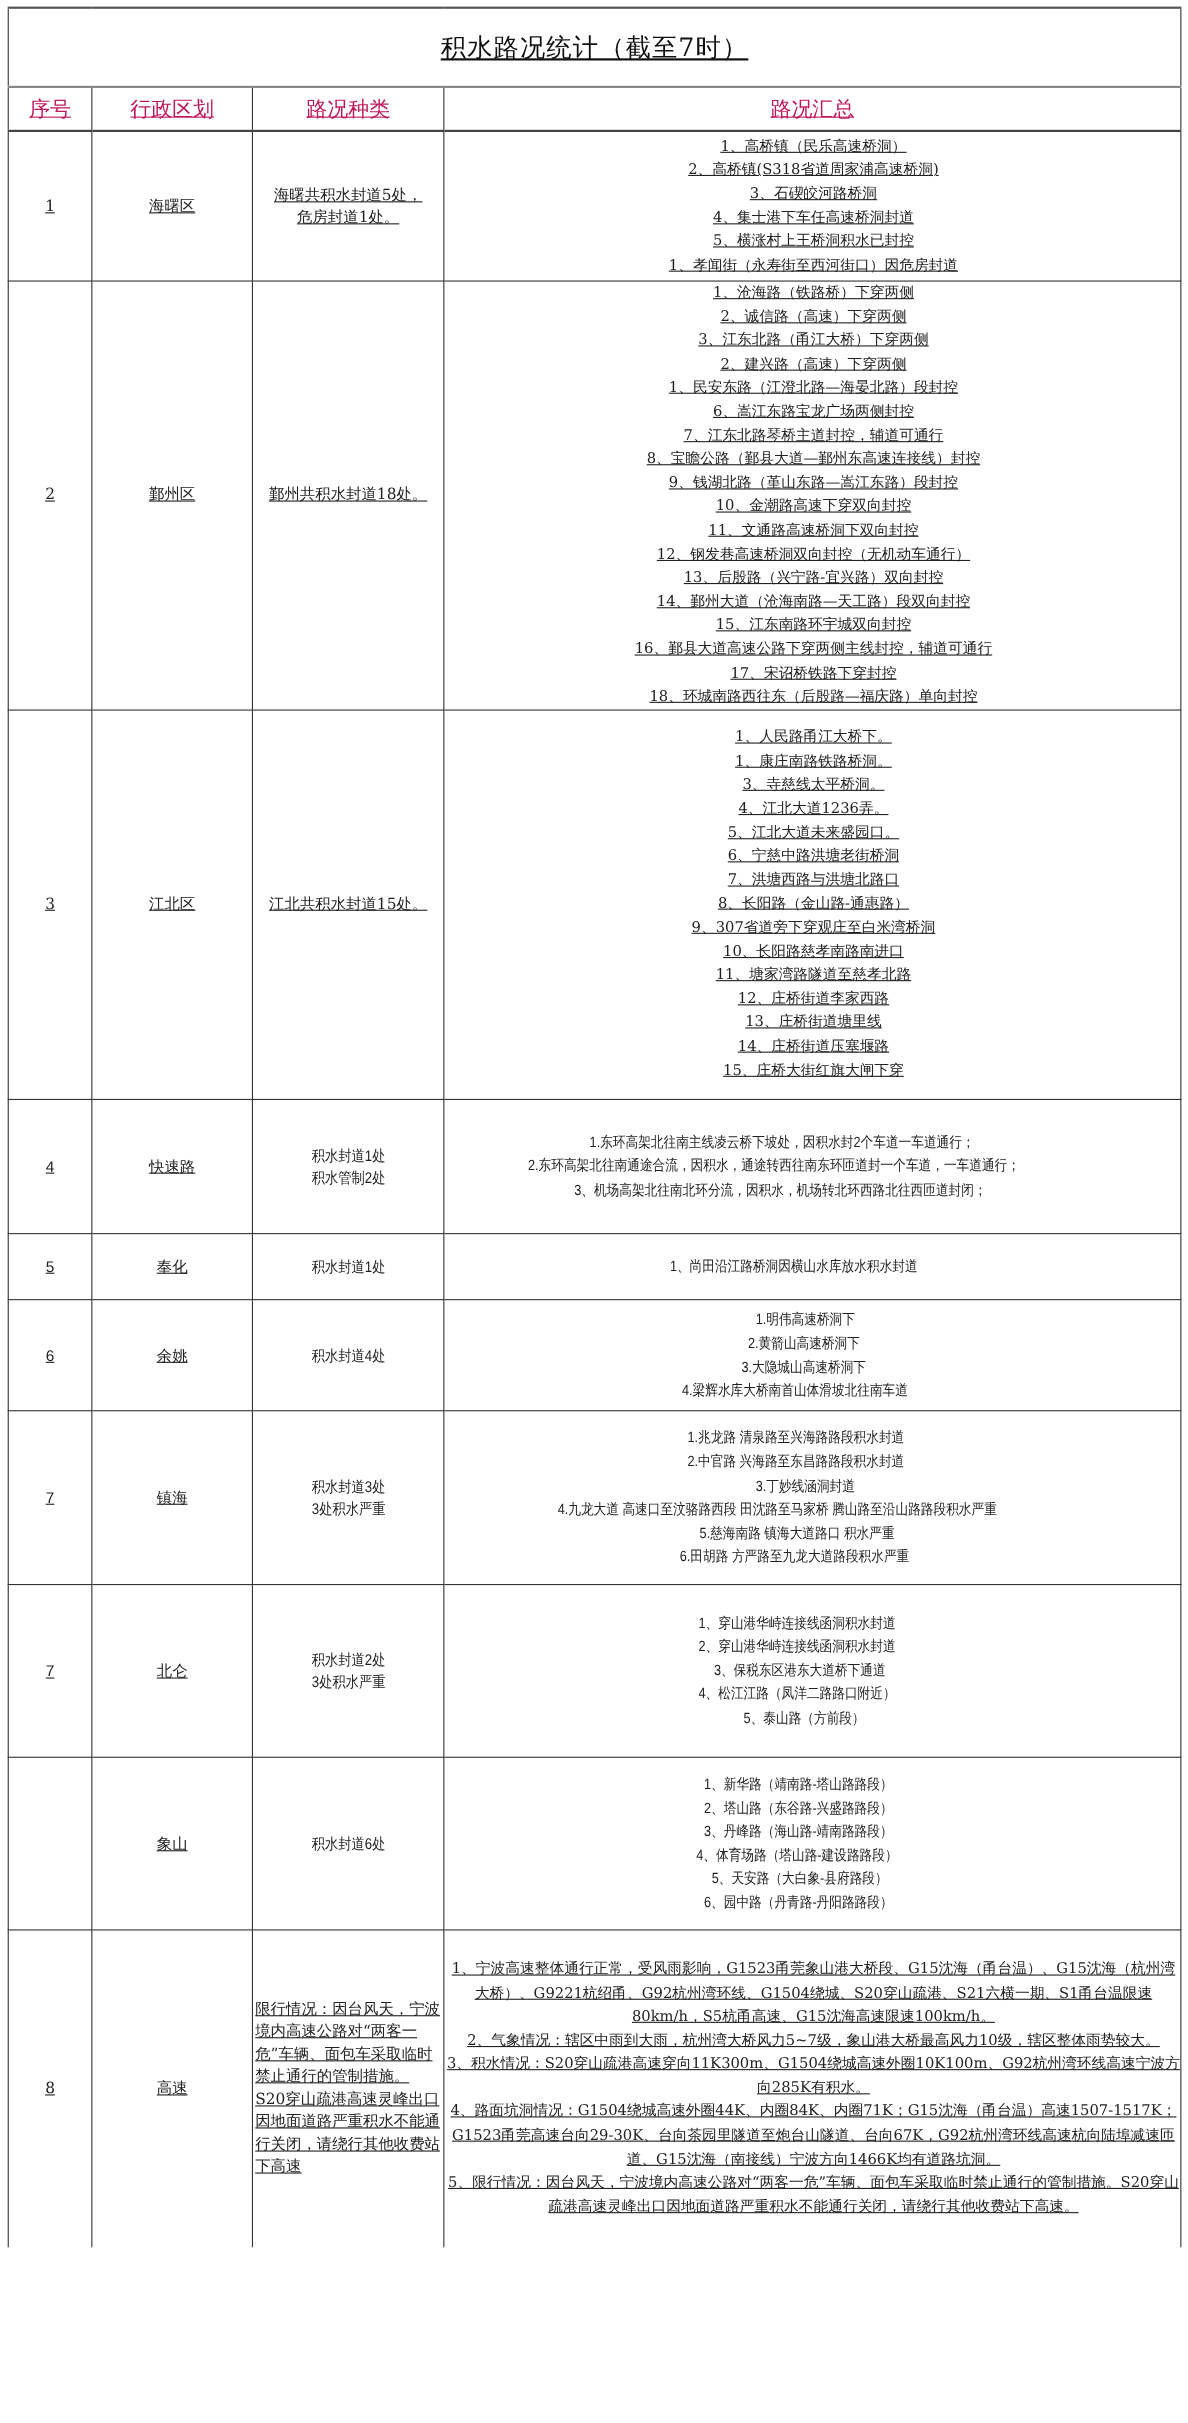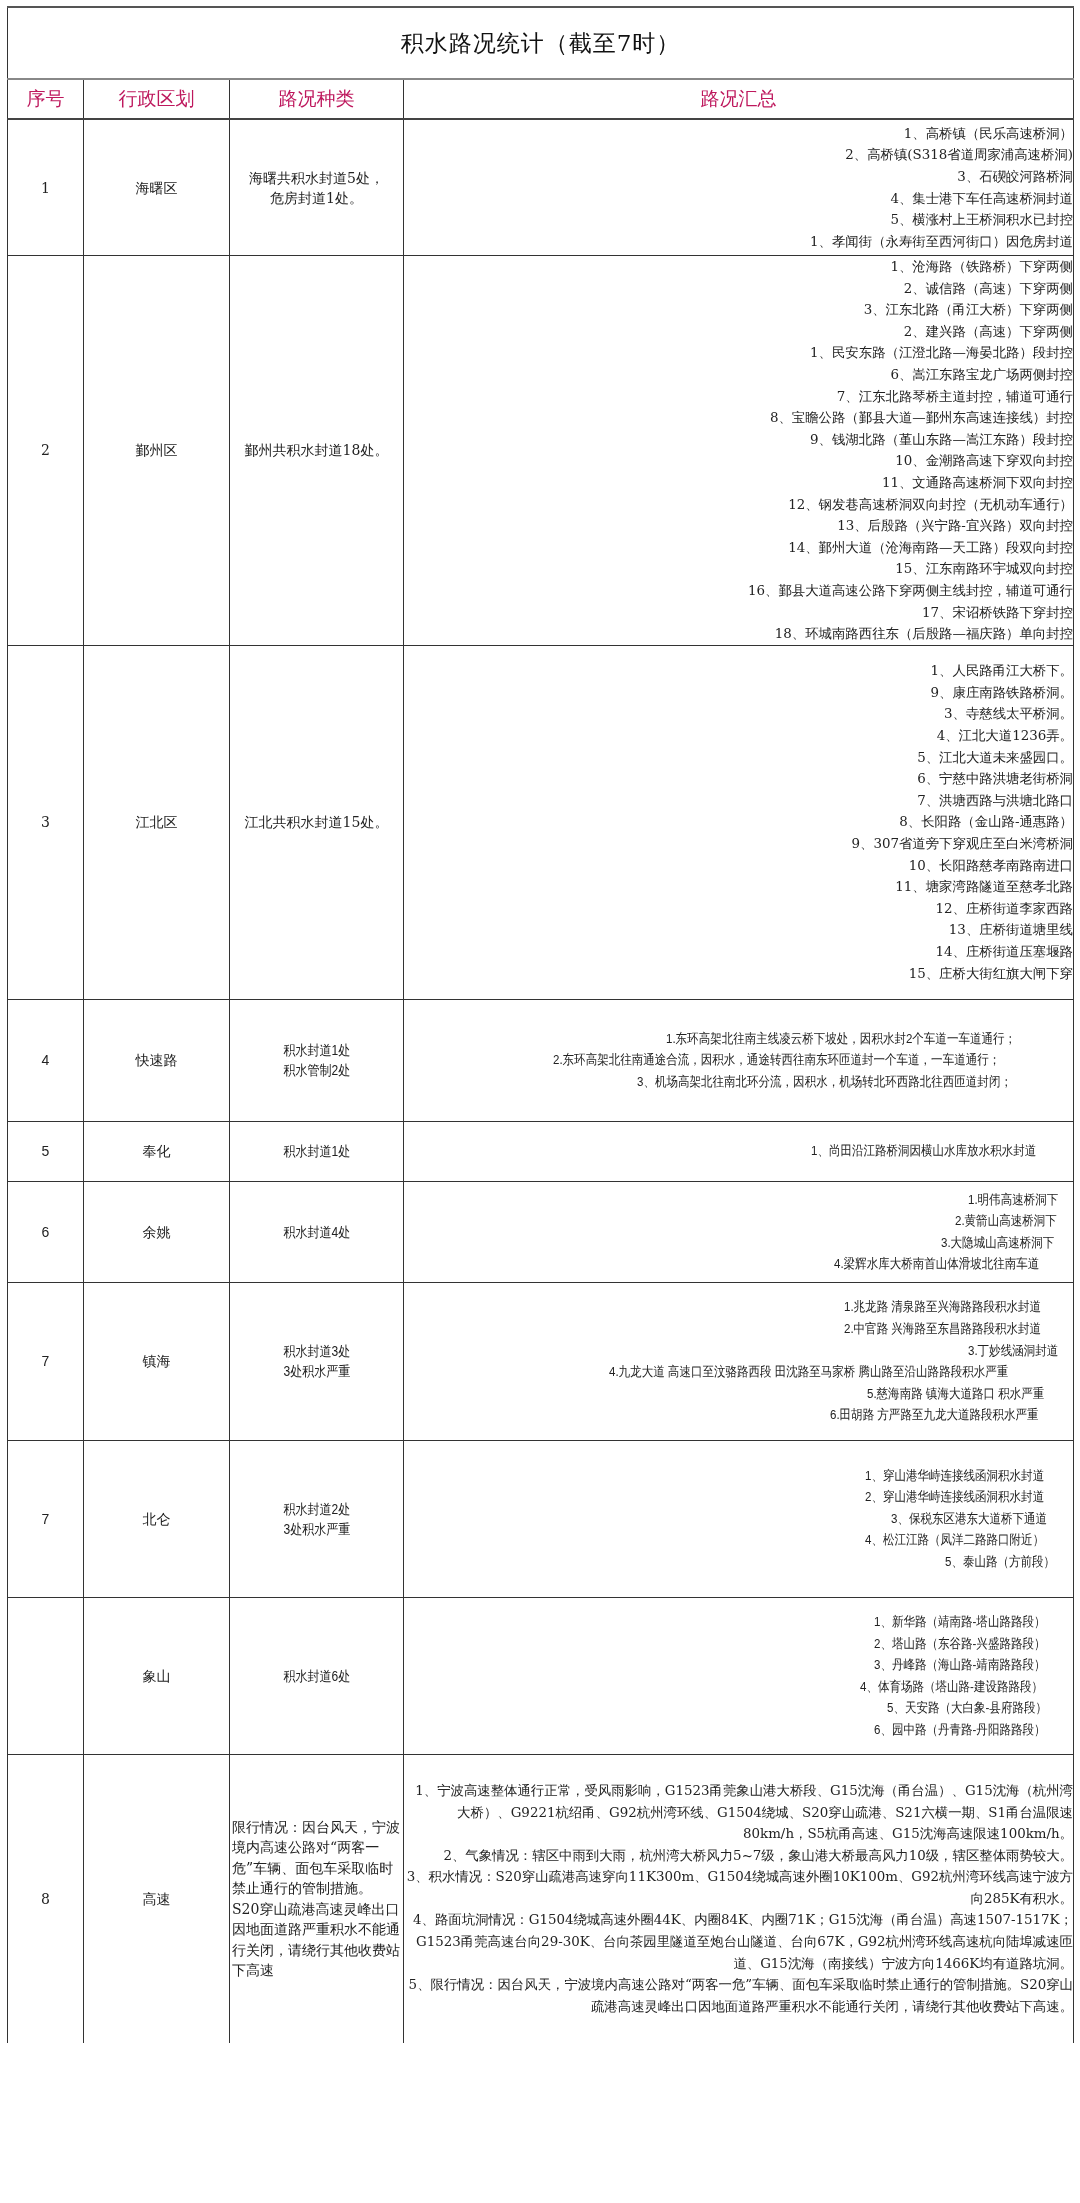--- a/index.html
+++ b/index.html
@@ -24,20 +24,21 @@
   table {
     border-collapse: collapse;
     table-layout: fixed;
     width: 1066px;
   }
   td, th {
     border: 1.5px solid #333333;
     padding: 0;
     vertical-align: middle;
     font-weight: normal;
+    text-decoration: underline;
   }
   .title-row td {
     height: 70px;
     text-align: center;
     font-size: 23px;
     letter-spacing: 1px;
     color: #111111;
     border-top: 2px solid #555555;
     border-bottom: 2px solid #888888;
   }
@@ -48,21 +49,21 @@
     color: #be185d;
     border-bottom: 2px solid #444444;
   }
   td.c-no, td.c-region, td.c-type {
     text-align: center;
     font-size: 14px;
     line-height: 20px;
   }
   td.c-type { padding: 0 4px; margin-left: 44px; }
   td.c-detail {
-    text-align: right;
+    text-align: center;
     font-size: 13.4px;
     line-height: 21.6px;
     padding: 0 0 0 2px;
   }
   td.c-type.left {
     text-align: left;
     font-size: 14px;
     line-height: 20.5px;
     padding: 16px 2px;
   }
@@ -145,21 +146,21 @@
           </td>
         </tr>
         <tr>
           <td class="c-no" style="height: 353px;">3</td>
           <td class="c-region">江北区</td>
           <td class="c-type">
             <span class="line">江北共积水封道15处。</span>
           </td>
           <td class="c-detail">
             <span class="line">1、人民路甬江大桥下。</span>
-            <span class="line">9、康庄南路铁路桥洞。</span>
+            <span class="line">1、康庄南路铁路桥洞。</span>
             <span class="line">3、寺慈线太平桥洞。</span>
             <span class="line">4、江北大道1236弄。</span>
             <span class="line">5、江北大道未来盛园口。</span>
             <span class="line">6、宁慈中路洪塘老街桥洞</span>
             <span class="line">7、洪塘西路与洪塘北路口</span>
             <span class="line">8、长阳路（金山路-通惠路）</span>
             <span class="line">9、307省道旁下穿观庄至白米湾桥洞</span>
             <span class="line">10、长阳路慈孝南路南进口</span>
             <span class="line">11、塘家湾路隧道至慈孝北路</span>
             <span class="line">12、庄桥街道李家西路</span>

